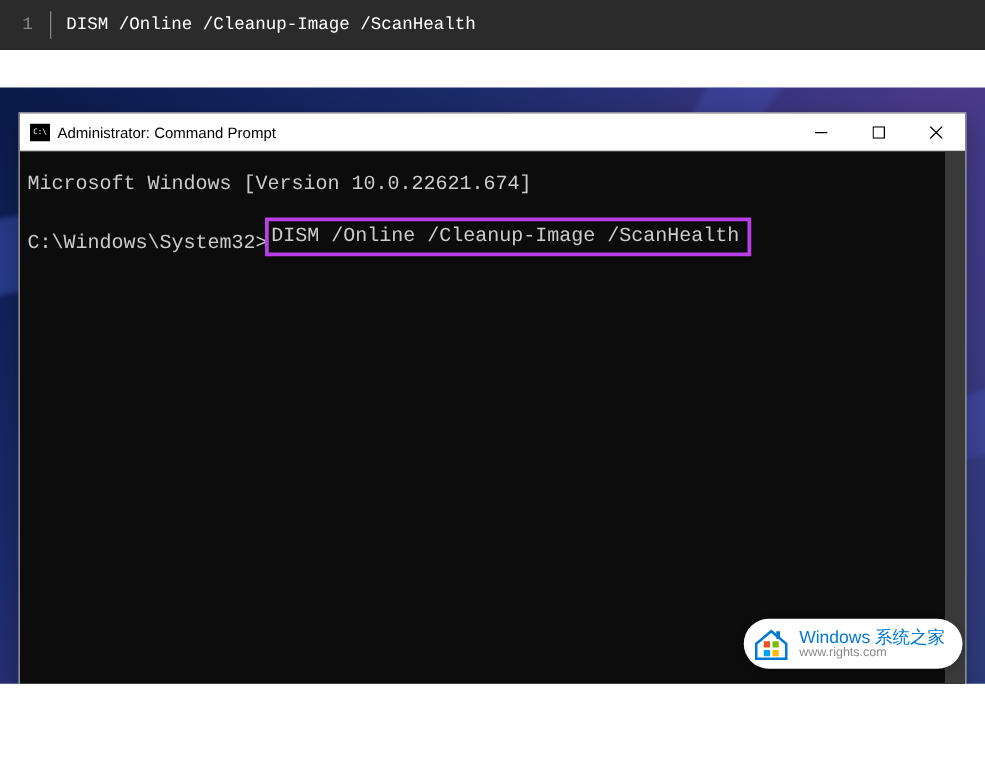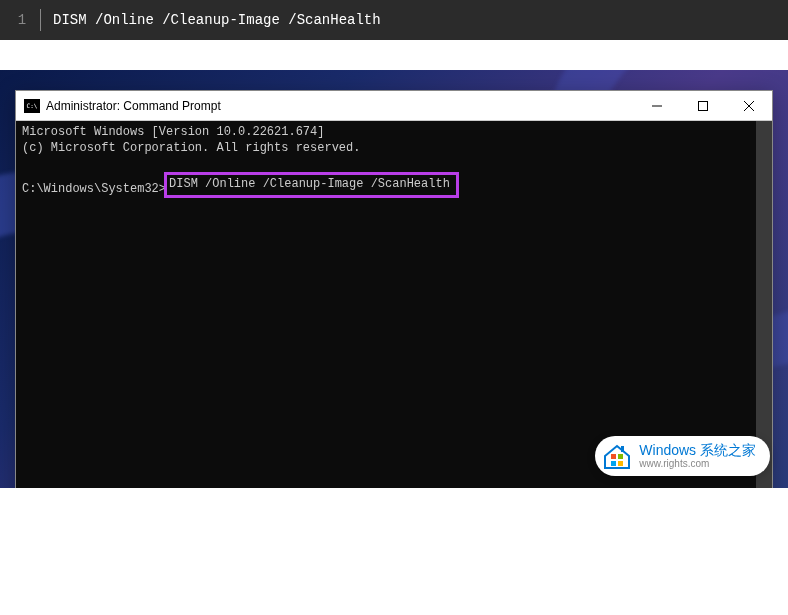--- a/index.html
+++ b/index.html
@@ -35,21 +35,21 @@
       margin: 0 12px 0 8px;
     }
     .code-command {
       color: #fff;
       font-size: 14px;
       font-family: Consolas, 'Courier New', monospace;
     }
     .screenshot-wrapper {
       margin-top: 30px;
       width: 788px;
-      height: 418px;
+      height: 477px;
       position: relative;
       background: linear-gradient(135deg, #0a1a4a 0%, #1a2b6b 30%, #4a3a8a 60%, #2a3b7b 100%);
       overflow: hidden;
     }
     .bg-wave {
       position: absolute;
       border-radius: 50%;
       filter: blur(2px);
     }
     .wave1 {
@@ -117,23 +117,23 @@
       align-items: center;
       justify-content: center;
       font-family: 'Segoe UI', sans-serif;
       font-size: 12px;
       color: #000;
       cursor: pointer;
     }
     .terminal-body {
       background: #0c0c0c;
       height: calc(100% - 30px);
-      padding: 4px 6px;
+      padding: 16px 6px;
       font-family: Consolas, 'Courier New', monospace;
-      font-size: 12px;
+      font-size: 16px;
       color: #ccc;
       line-height: 1.3;
       overflow: hidden;
       position: relative;
     }
     .terminal-line {
       white-space: pre;
     }
     .prompt-line {
       margin-top: 16px;
@@ -224,21 +224,20 @@
         <div class="win-btn close">
           <svg width="10" height="10" viewBox="0 0 10 10">
               <line x1="0" y1="0" x2="10" y2="10" stroke="#000" stroke-width="1"></line>
               <line x1="10" y1="0" x2="0" y2="10" stroke="#000" stroke-width="1"></line>
             </svg>
         </div>
       </div>
     </div>
     <div class="terminal-body">
       <div class="terminal-line">Microsoft Windows [Version 10.0.22621.674]</div>
-      <div class="terminal-line">(c) Microsoft Corporation. All rights reserved.</div>
       <div class="prompt-line">
         <span>C:\Windows\System32&gt;</span>
           <span class="highlighted-cmd">DISM /Online /Cleanup-Image /ScanHealth</span>
       </div>
       <div class="scrollbar">
         <div class="scrollbar-thumb"></div>
       </div>
     </div>
   </div>
 

